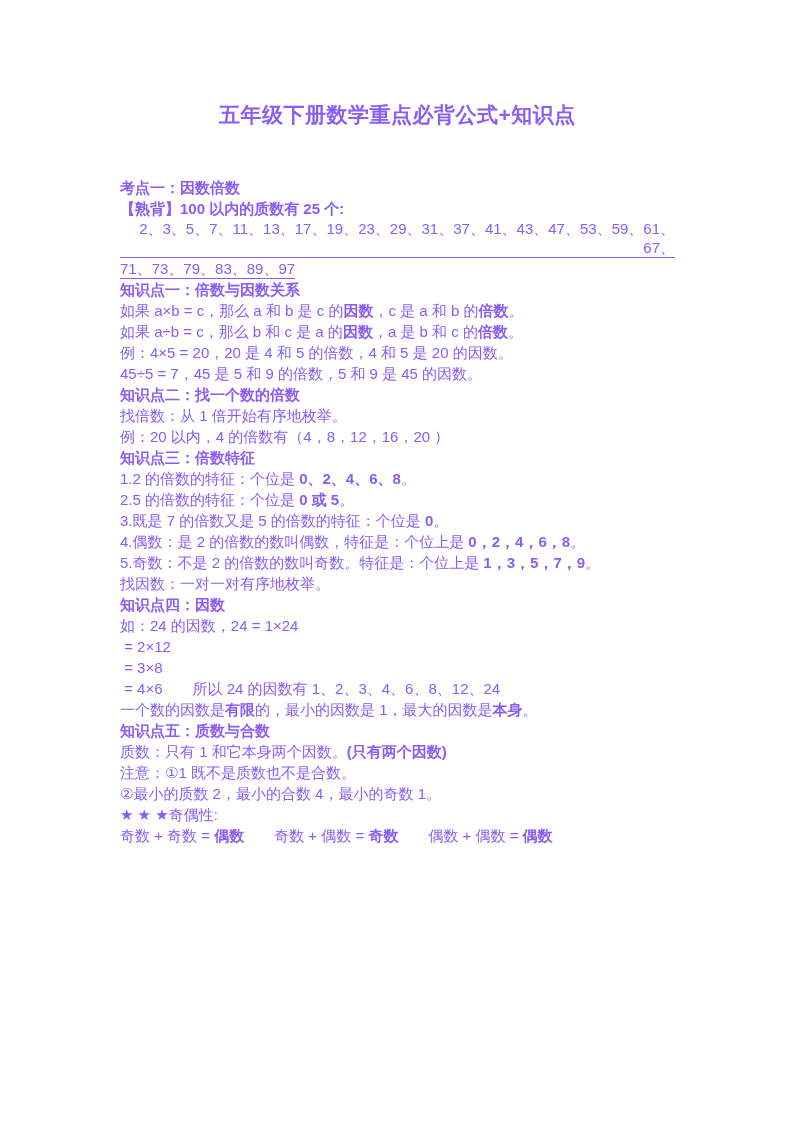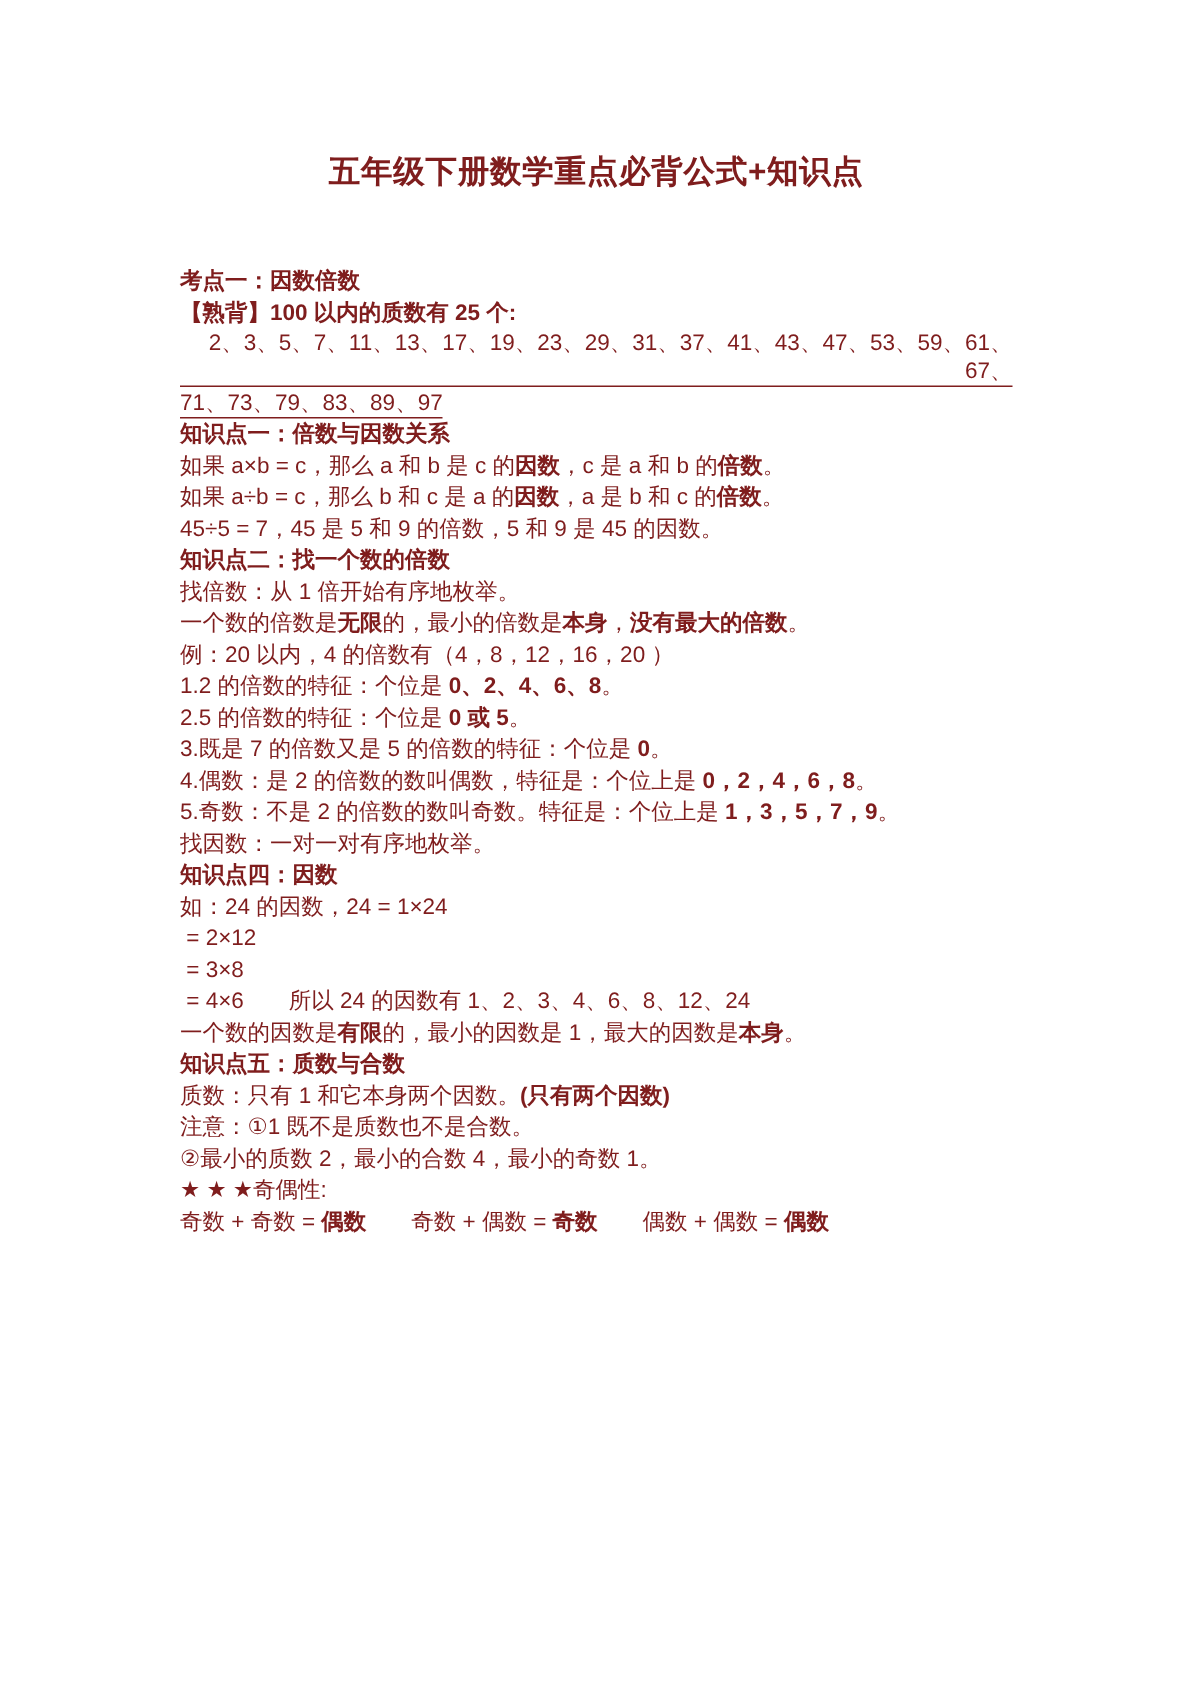--- a/index.html
+++ b/index.html
@@ -6,21 +6,21 @@
   body {
     width: 793px; height: 1122px;
     background: #ffffff;
     font-family: "Liberation Sans", "DejaVu Sans", sans-serif;
   }
   .page {
     box-sizing: border-box;
     width: 793px; height: 1122px;
     padding: 101px 118px 12px 120px;
     background: #ffffff;
-    color: #7f1d1d;
+    color: #8b5cf6;
     overflow: hidden;
   }
   .title {
     margin: 0 0 11px 0;
     font-size: 21px;
     font-weight: 700;
     line-height: 28px;
     text-align: center;
     letter-spacing: 0.5px;
   }
@@ -48,25 +48,26 @@
 <div class="page">
   <h1 class="title">五年级下册数学重点必背公式+知识点</h1>
   <div class="doc">
       <div class="line"><span class="b">考点一：因数倍数</span></div>
       <div class="line"><span class="b">【熟背】100 以内的质数有 25 个:</span></div>
       <div class="line"><span class="u fill">2、3、5、7、11、13、17、19、23、29、31、37、41、43、47、53、59、61、67、</span></div>
       <div class="line"><span class="u">71、73、79、83、89、97</span></div>
       <div class="line"><span class="b">知识点一：倍数与因数关系</span></div>
       <div class="line"><span>如果 a×b = c，那么 a 和 b 是 c 的</span><span class="b">因数</span><span>，c 是 a 和 b 的</span><span class="b">倍数</span><span>。</span></div>
       <div class="line"><span>如果 a÷b = c，那么 b 和 c 是 a 的</span><span class="b">因数</span><span>，a 是 b 和 c 的</span><span class="b">倍数</span><span>。</span></div>
+      <div class="line"><span>例：4×5 = 20，20 是 4 和 5 的倍数，4 和 5 是 20 的因数。</span></div>
       <div class="line"><span>45÷5 = 7，45 是 5 和 9 的倍数，5 和 9 是 45 的因数。</span></div>
       <div class="line"><span class="b">知识点二：找一个数的倍数</span></div>
       <div class="line"><span>找倍数：从 1 倍开始有序地枚举。</span></div>
-      <div class="line"><span>一个数的倍数是</span><span class="b">无限</span><span>的，最小的倍数是</span><span class="b">本身</span><span>，</span><span class="b">没有最大的倍数</span><span>。</span></div>
       <div class="line"><span>例：20 以内，4 的倍数有（4，8，12，16，20 ）</span></div>
+      <div class="line"><span class="b">知识点三：倍数特征</span></div>
       <div class="line"><span>1.2 的倍数的特征：个位是 </span><span class="b">0、2、4、6、8</span><span>。</span></div>
       <div class="line"><span>2.5 的倍数的特征：个位是 </span><span class="b">0 或 5</span><span>。</span></div>
       <div class="line"><span>3.既是 7 的倍数又是 5 的倍数的特征：个位是 </span><span class="b">0</span><span>。</span></div>
       <div class="line"><span>4.偶数：是 2 的倍数的数叫偶数，特征是：个位上是 </span><span class="b">0，2，4，6，8</span><span>。</span></div>
       <div class="line"><span>5.奇数：不是 2 的倍数的数叫奇数。特征是：个位上是 </span><span class="b">1，3，5，7，9</span><span>。</span></div>
       <div class="line"><span>找因数：一对一对有序地枚举。</span></div>
       <div class="line"><span class="b">知识点四：因数</span></div>
       <div class="line"><span>如：24 的因数，24 = 1×24</span></div>
       <div class="line"><span> = 2×12</span></div>
       <div class="line"><span> = 3×8</span></div>

